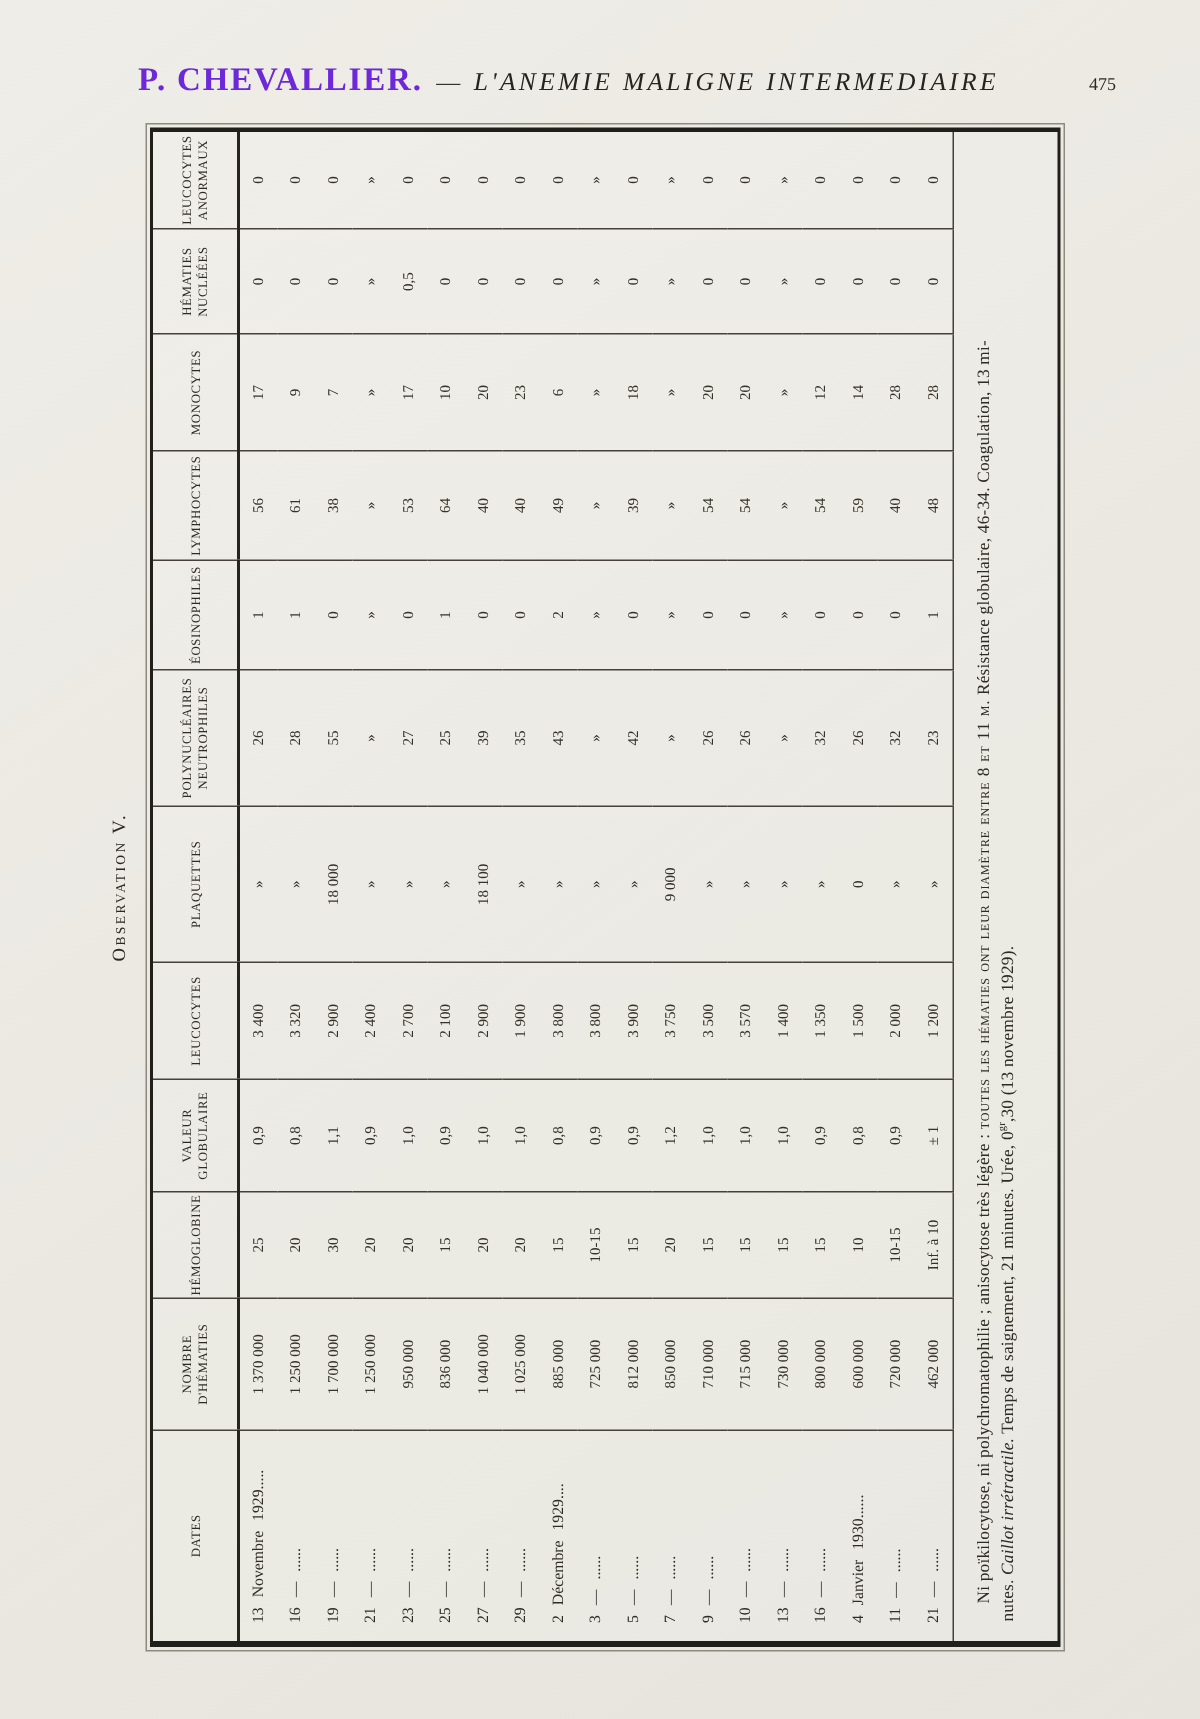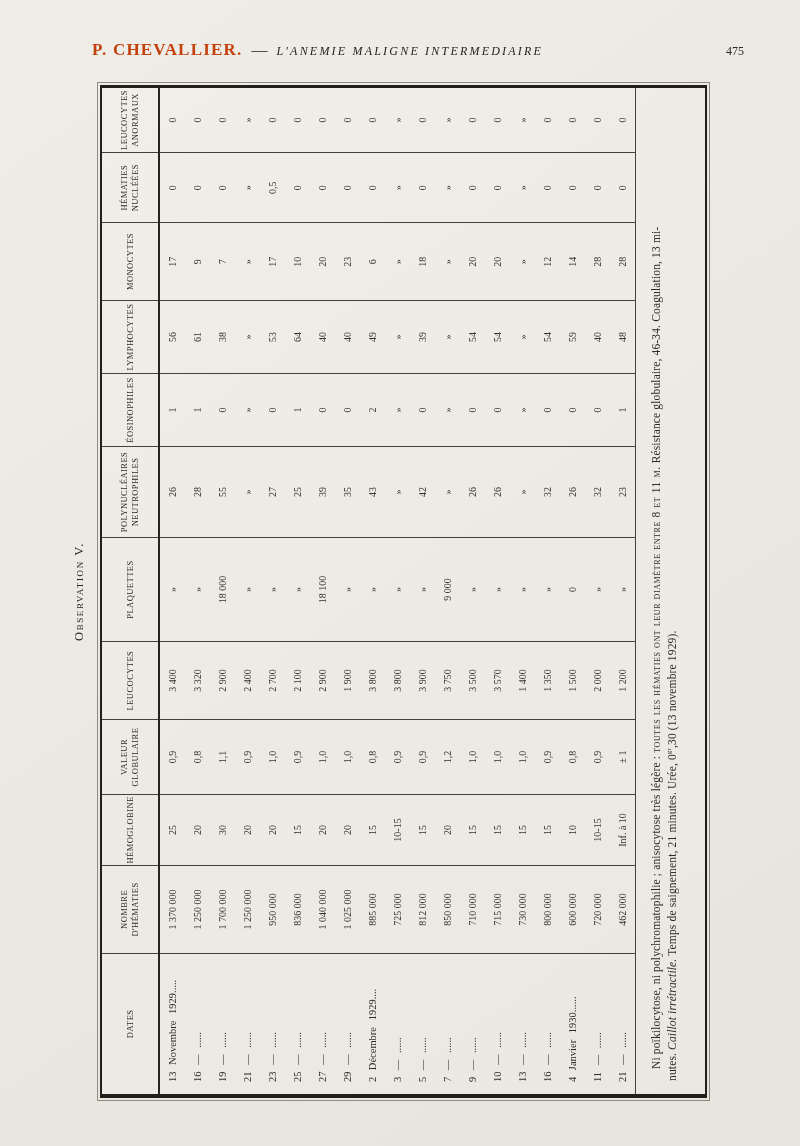--- a/index.html
+++ b/index.html
@@ -3,23 +3,23 @@
 <meta charset="utf-8">
 <style>
   html,body{margin:0;padding:0;}
   body{
     width:800px;height:1146px;position:relative;overflow:hidden;
     background:linear-gradient(145deg,#efede7 0%,#eae8e1 55%,#e6e4dd 100%);
     font-family:"Liberation Serif", serif;color:#2c2a24;
   }
   
   .masthead{position:absolute;top:40px;left:92px;right:56px;display:flex;align-items:baseline;}
-  .author{font-weight:bold;font-size:17px;letter-spacing:1.2px;color:#c2410c;}
+  .author{font-weight:bold;font-size:22px;letter-spacing:1.2px;color:#6d28d9;}
   .mdash{margin:0 9px;font-size:16px;color:#35322b;}
-  .doc-title{font-style:italic;font-size:12px;letter-spacing:2.2px;color:#26241e;white-space:nowrap;}
+  .doc-title{font-style:italic;font-size:17px;letter-spacing:2.2px;color:#26241e;white-space:nowrap;}
   .pagenum{margin-left:auto;font-size:12px;color:#2b2923;}
   
   .rot{position:absolute;left:-117px;top:274px;width:1013px;height:635px;
        transform:rotate(-90deg);}
   .obs-title{height:20px;margin-bottom:8px;text-align:center;font-variant:small-caps;
        font-size:12.5px;letter-spacing:1.6px;color:#2b2822;}
   .frame{height:607px;box-sizing:border-box;background:rgba(255,255,255,0.12);
        border:2px solid #211f19;border-left-width:4px;border-right-width:3px;
        outline:1px solid #8e8a7d;outline-offset:2px;
        display:flex;flex-direction:column;}

